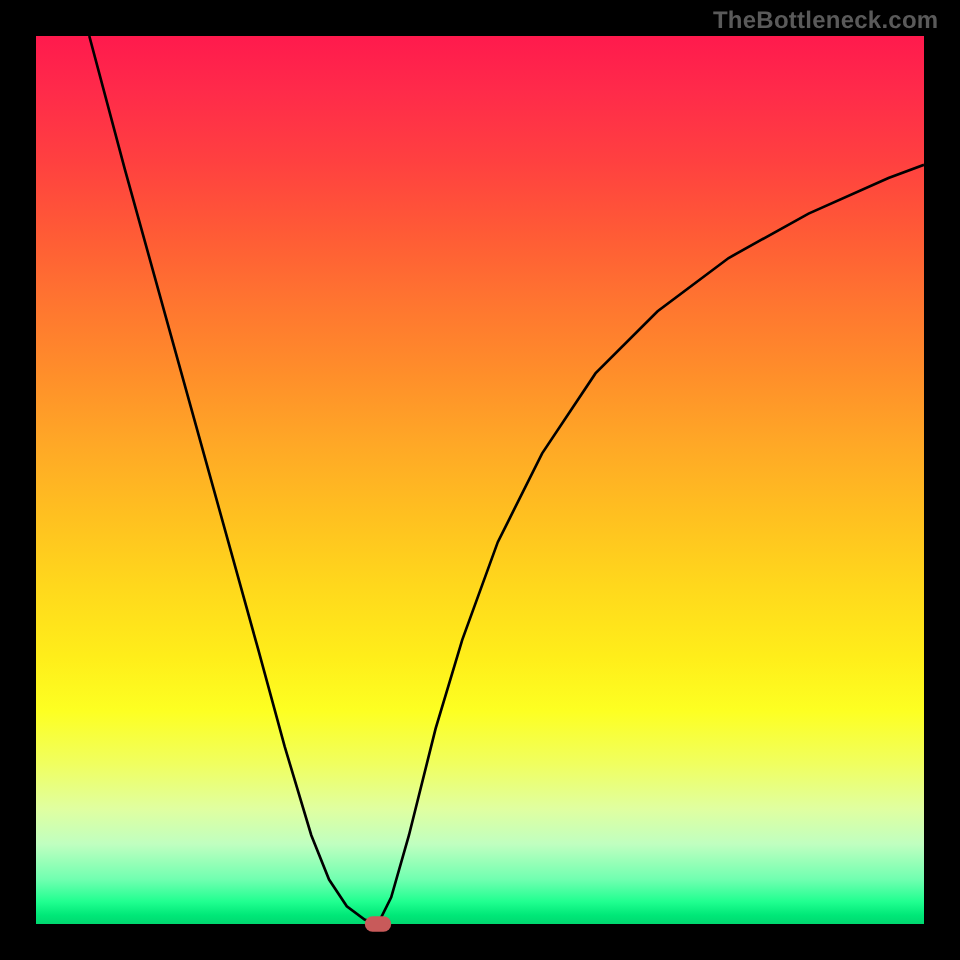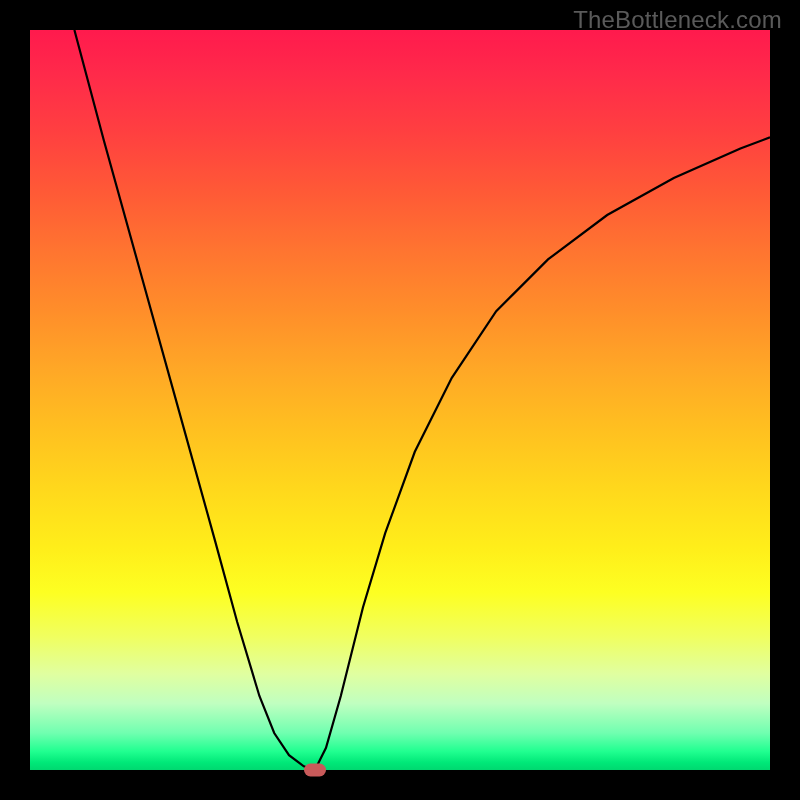--- a/index.html
+++ b/index.html
@@ -8,22 +8,22 @@
     height: 800px;
     background: #000;
     position: relative;
     font-family: Arial, sans-serif;
   }
   .watermark {
     position: absolute;
     top: 6px;
     right: 18px;
     color: #5a5a5a;
-    font-size: 24px;
-    font-weight: 400;
+    font-size: 20px;
+    font-weight: 700;
     z-index: 10;
     letter-spacing: 0.2px;
   }
   .plot-area {
     position: absolute;
     top: 30px;
     left: 30px;
     width: 740px;
     height: 740px;
     background: linear-gradient(to bottom,

